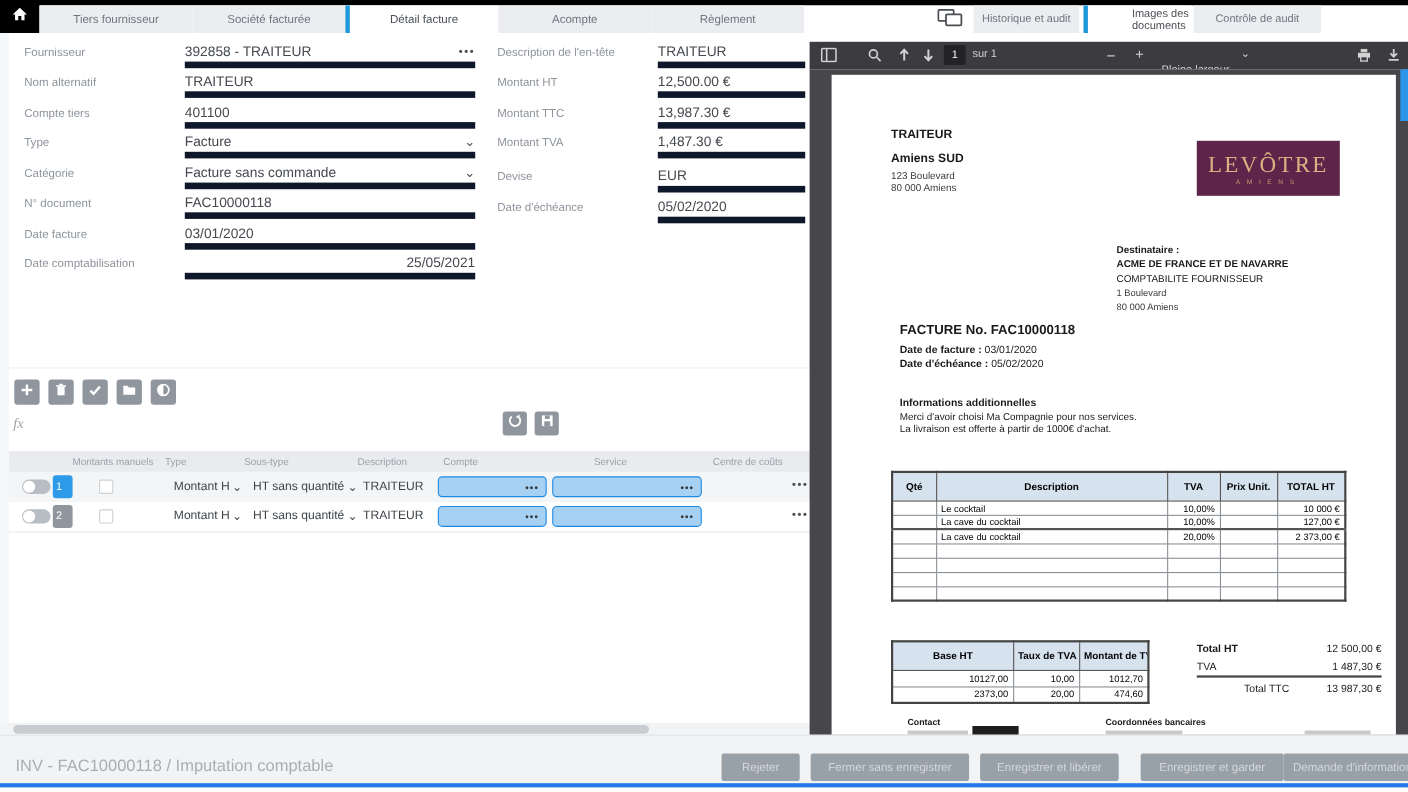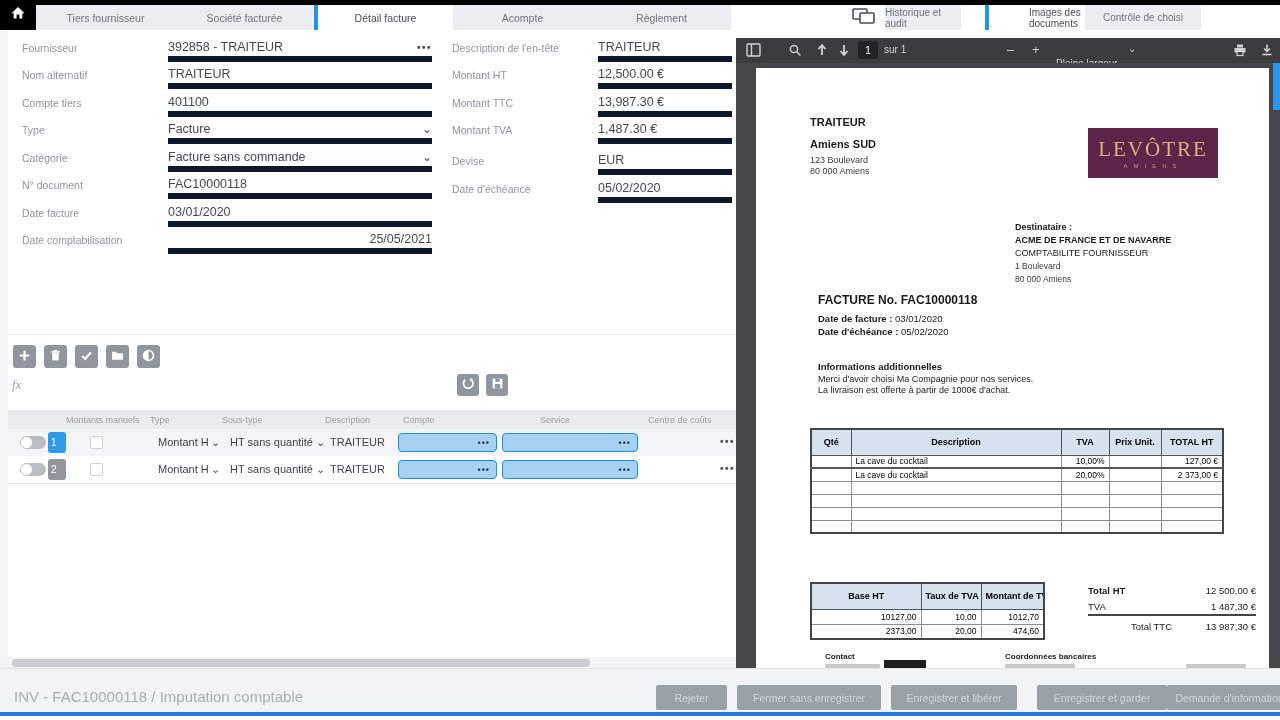--- a/index.html
+++ b/index.html
@@ -105,23 +105,23 @@
   <div class="tab">Règlement</div>
 </div>
 
 <div class="abs tabbar-right">
   <span class="monitor-icon">
     <svg width="24" height="18" viewBox="0 0 24 18">
         <rect x="1" y="1" width="14" height="10" rx="1" fill="none" stroke="#4a4e53" stroke-width="1.6"></rect>
         <rect x="8" y="5" width="14" height="10" rx="1" fill="#fff" stroke="#4a4e53" stroke-width="1.6"></rect>
       </svg>
   </span>
-  <div class="rtab" style="left:149px;width:76px;">Historique et audit</div>
+  <div class="rtab" style="left:149px;width:96px;">Historique et audit</div>
   <div class="rtab active" style="left:249px;width:98px;">Images des documents</div>
-  <div class="rtab" style="left:349px;width:116px;">Contrôle de choisi</div>
+  <div class="rtab" style="left:349px;width:116px;">Contrôle de audit</div>
 </div>
 
 <div class="abs left-strip"></div>
 
 <span class="flabel" style="left:22px;top:42px;">Fournisseur</span>
 <div class="finput" style="left:168px;top:38px;width:264px;">
   <span>392858 - TRAITEUR</span>
   <span class="dots">•••</span>
 </div>
 <span class="flabel" style="left:22px;top:69px;">Nom alternatif</span>
@@ -369,20 +369,27 @@
     <tbody>
         <tr>
       <th>Qté</th>
       <th>Description</th>
       <th>TVA</th>
       <th>Prix Unit.</th>
       <th>TOTAL HT</th>
     </tr>
     <tr>
       <td></td>
+          <td>Le cocktail</td>
+          <td class="num">10,00%</td>
+          <td></td>
+          <td class="num">10 000 €</td>
+    </tr>
+    <tr>
+      <td></td>
           <td>La cave du cocktail</td>
           <td class="num">10,00%</td>
           <td></td>
           <td class="num">127,00 €</td>
     </tr>
     <tr style="border-top:2px solid #555;">
       <td></td>
           <td>La cave du cocktail</td>
           <td class="num">20,00%</td>
           <td></td>

